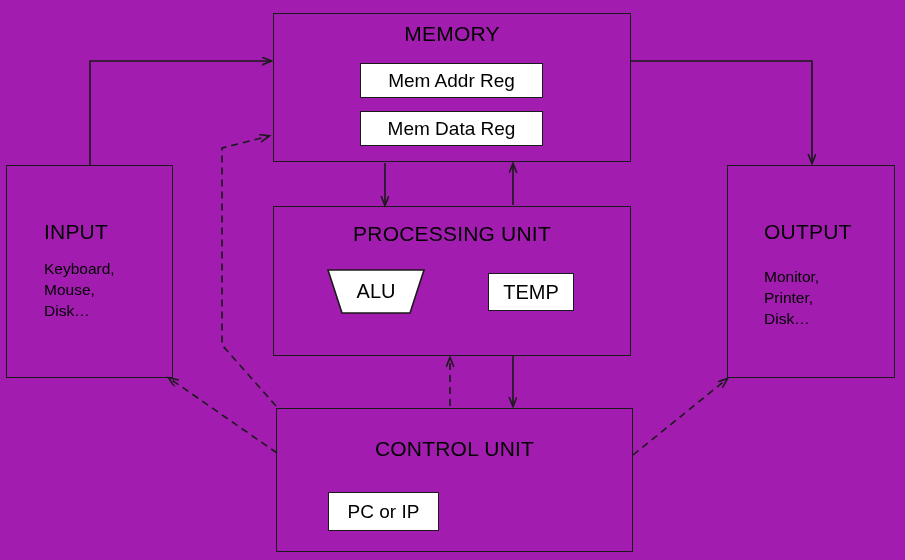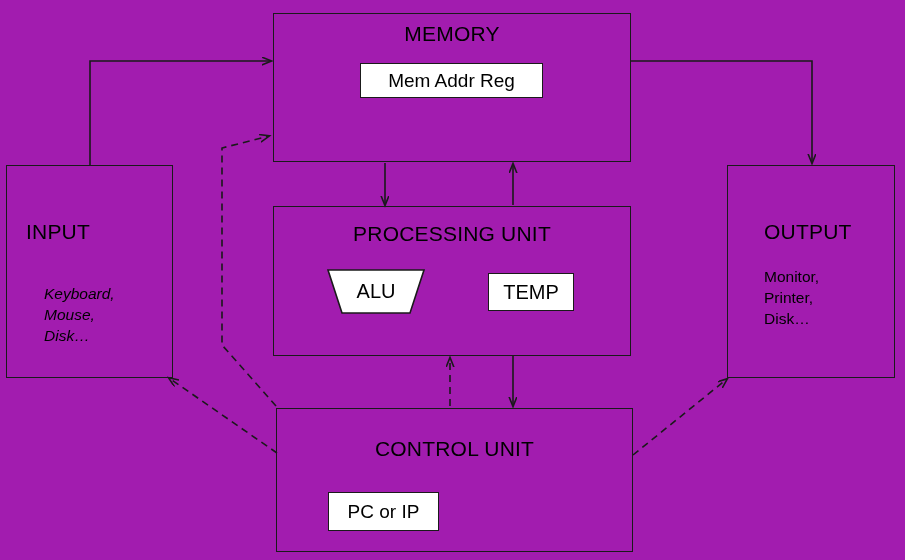--- a/index.html
+++ b/index.html
@@ -99,24 +99,27 @@
     <path d="M277,453 L169,378" fill="none" stroke="#1a1a1a" stroke-width="1.6" stroke-dasharray="7,5" marker-end="url(#arrowDash)"></path>
 
     <path d="M633,455 L727,379" fill="none" stroke="#1a1a1a" stroke-width="1.6" stroke-dasharray="7,5" marker-end="url(#arrowDash)"></path>
   </svg>
 
   <div class="box" style="left:273px; top:13px; width:358px; height:149px;"></div>
   <div class="title" style="left:273px; top:22px; width:358px; text-align:center;">MEMORY</div>
   <div class="subbox" style="left:360px; top:63px; width:183px; height:35px;">
     <span class="reg-label">Mem Addr Reg</span>
   </div>
+  <div class="subbox" style="left:360px; top:111px; width:183px; height:35px;">
+    <span class="reg-label">Mem Data Reg</span>
+  </div>
 
   <div class="box" style="left:6px; top:165px; width:167px; height:213px;"></div>
-  <div class="title" style="left:26px; top:220px;">INPUT</div>
-  <div class="subtitle-lines" style="left:44px; top:283px; white-space:pre;font-style:italic;">Keyboard,
+  <div class="title" style="left:44px; top:220px;">INPUT</div>
+  <div class="subtitle-lines" style="left:44px; top:258px; white-space:pre;">Keyboard,
 Mouse,
 Disk…</div>
 
   <div class="box" style="left:727px; top:165px; width:168px; height:213px;"></div>
   <div class="title" style="left:764px; top:220px;">OUTPUT</div>
   <div class="subtitle-lines" style="left:764px; top:266px; white-space:pre;">Monitor,
 Printer,
 Disk…</div>
 
   <div class="box" style="left:273px; top:206px; width:358px; height:150px;"></div>

